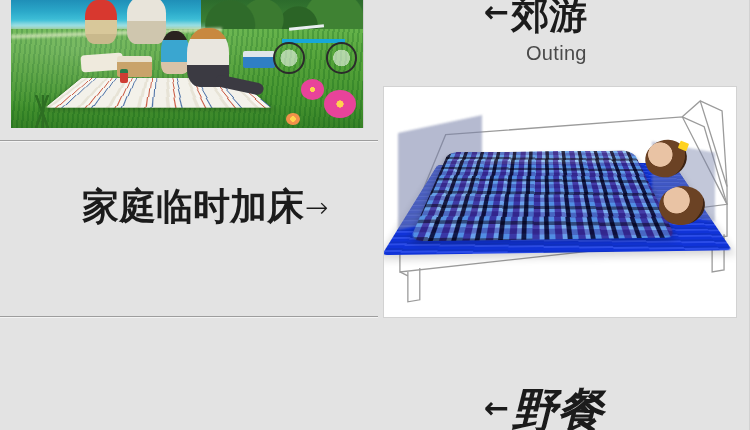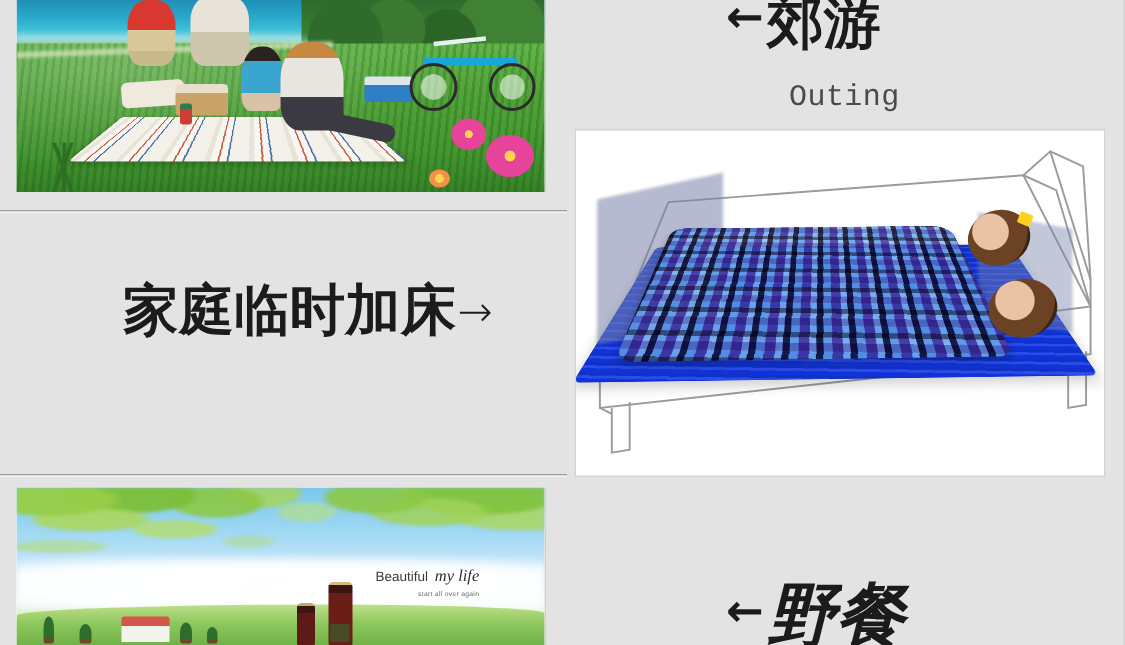--- a/index.html
+++ b/index.html
@@ -61,21 +61,21 @@
     color: #1b1b1b;
     display: inline-block;
     vertical-align: middle;
   }
 
   
   #outing-block { left: 484px; top: -4px; }
   #outing-block .row1 { display: flex; align-items: center; gap: 2px; }
   #outing-block .arrow { font-size: 30px; font-weight: bold; line-height: 1; margin-bottom: 6px;}
   #outing-block .cn { font-size: 38px; }
-  #outing-block .en { font-size: 20px; margin-top: 22px; margin-left: 42px; letter-spacing: .3px; font-family: Liberation Mono, monospace;}
+  #outing-block .en { font-size: 20px; margin-top: 9px; margin-left: 42px; letter-spacing: .3px;}
 
   
   #household-block { left: 82px; top: 188px; }
   #household-block .row1 { display: flex; align-items: center; text-align: right; }
   #household-block .cn { font-size: 37px; }
   #household-block .arrow { font-size: 28px; line-height:1; margin-left: 1px; margin-top: 2px; font-weight: 300;}
   #household-block .en { font-size: 19px; margin-top: 8px; letter-spacing: .3px; }
 
   
   #picnic-block { left: 484px; top: 387px; }
@@ -428,39 +428,20 @@
 
   <div class="label-block" id="household-block">
     <div class="row1">
       <span class="cn">家庭临时加床</span>
       <span class="arrow">→</span>
     </div>
   </div>
 
   <div class="divider" style="left:0; top:316px; width:378px;"></div>
 
-  <div class="photo" id="photo-leaves">
-    <div class="sky2"></div>
-    <div class="clouds"></div>
-    <div class="hill"></div>
-    <div class="tree t1"></div>
-    <div class="tree t2"></div>
-    <div class="house"></div>
-    <div class="tree t3"></div>
-    <div class="tree t4"></div>
-    <div class="wine w-a"></div>
-    <div class="wine w-b"></div>
-    <div class="wine-label"></div>
-    <div class="leafcanopy"></div>
-    <div class="tagline">
-      <span class="t-main">Beautiful</span>
-      <span class="t-script">my life</span>
-      <span class="t-sub">start all over again</span>
-    </div>
-  </div>
 
   <div class="label-block" id="picnic-block">
     <div class="row1">
       <span class="arrow">←</span>
       <span class="cn">野餐</span>
     </div>
   </div>
 
   <div class="page-edge-r"></div>
 </div>

